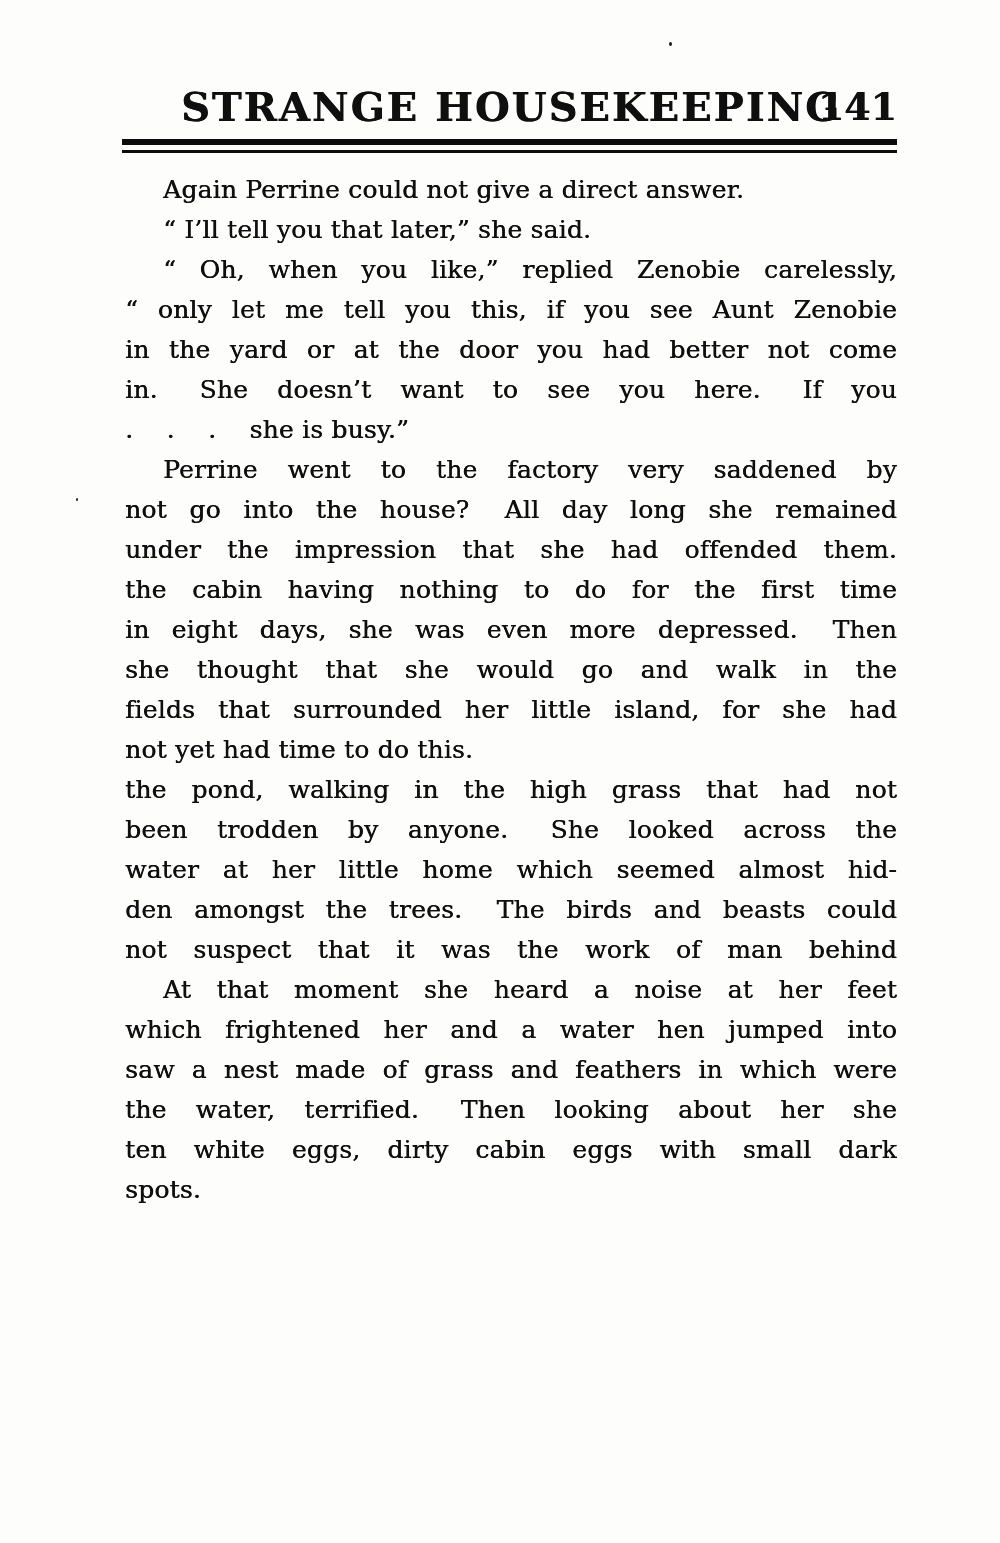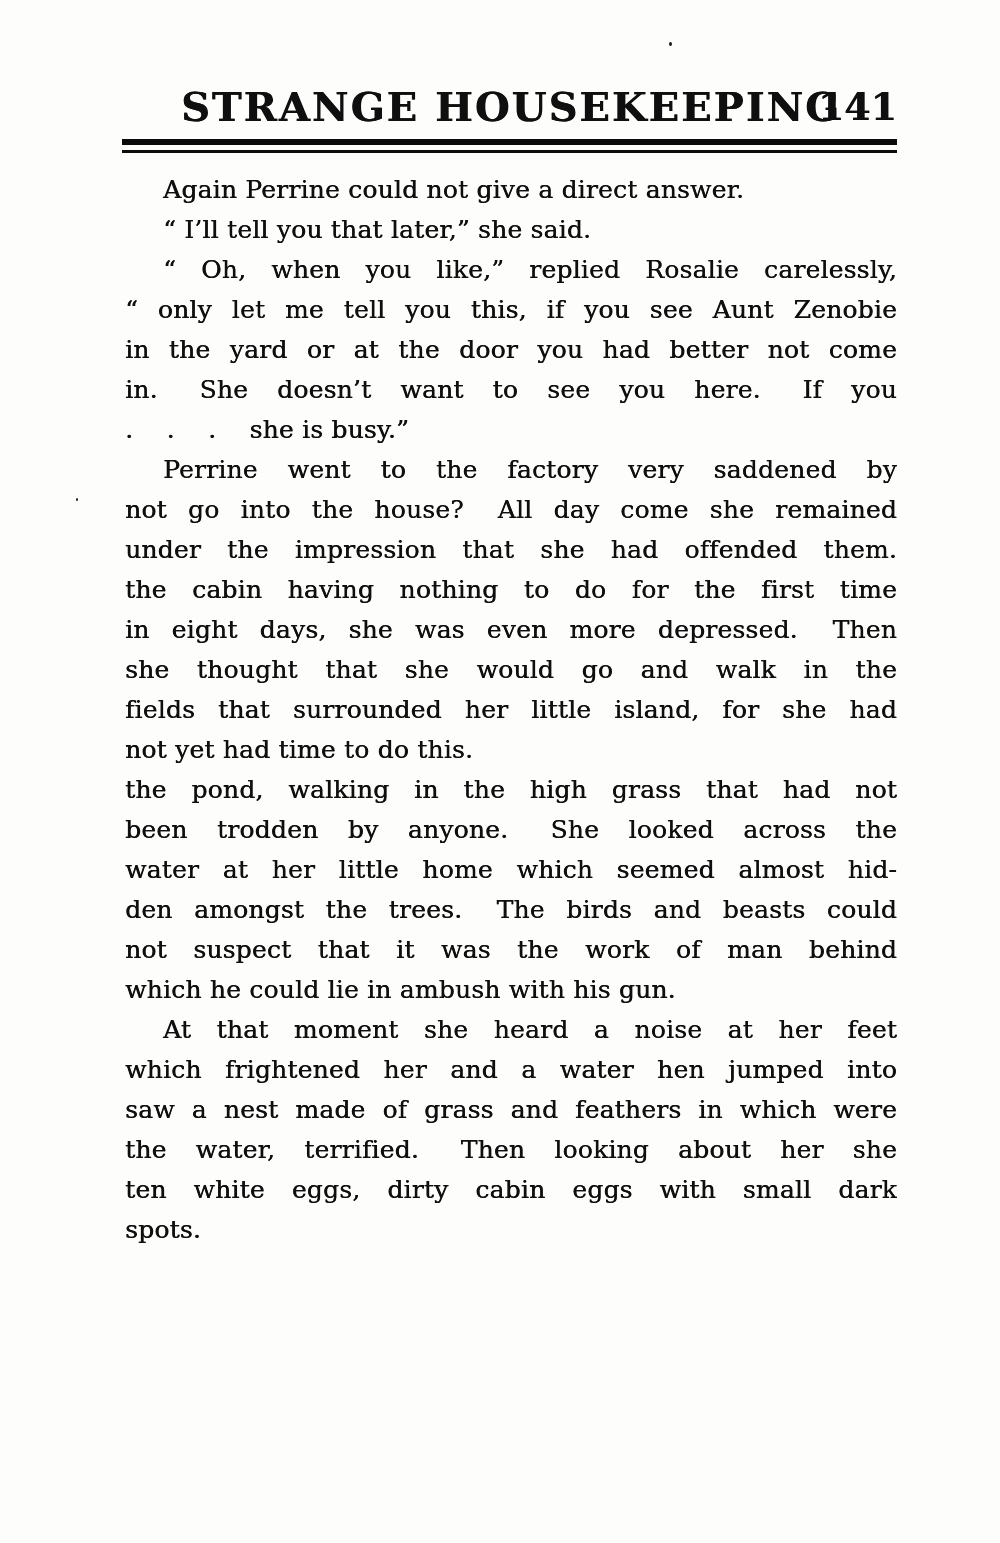--- a/index.html
+++ b/index.html
@@ -100,43 +100,42 @@
   <div class="rule"></div>
 
   <div class="body-text" id="body-text">
       <div class="para">
         <div class="line first last">Again Perrine could not give a direct answer.</div>
       </div>
       <div class="para">
         <div class="line first last">“ I’ll tell you that later,” she said.</div>
       </div>
       <div class="para">
-        <div class="line first">“ Oh, when you like,” replied Rosalie carelessly,</div>
+        <div class="line first">“ Oh, when you like,” replied Zenobie carelessly,</div>
         <div class="line">“ only let me tell you this, if you see Aunt Zenobie</div>
         <div class="line">in the yard or at the door you had better not come</div>
         <div class="line">in.  She doesn’t want to see you here.  If you</div>
         <div class="line last">.  .  .  she is busy.”</div>
       </div>
       <div class="para">
         <div class="line first">Perrine went to the factory very saddened by</div>
-        <div class="line">not go into the house?  All day come she remained</div>
+        <div class="line">not go into the house?  All day long she remained</div>
         <div class="line">under the impression that she had offended them.</div>
         <div class="line">the cabin having nothing to do for the first time</div>
         <div class="line">in eight days, she was even more depressed.  Then</div>
         <div class="line">she thought that she would go and walk in the</div>
         <div class="line">fields that surrounded her little island, for she had</div>
         <div class="line last">not yet had time to do this.</div>
       </div>
       <div class="para">
         <div class="line">the pond, walking in the high grass that had not</div>
         <div class="line">been trodden by anyone.  She looked across the</div>
         <div class="line">water at her little home which seemed almost hid-</div>
         <div class="line">den amongst the trees.  The birds and beasts could</div>
         <div class="line">not suspect that it was the work of man behind</div>
-        <div class="line last">which he could lie in ambush with his gun.</div>
       </div>
       <div class="para">
         <div class="line first">At that moment she heard a noise at her feet</div>
         <div class="line">which frightened her and a water hen jumped into</div>
         <div class="line">saw a nest made of grass and feathers in which were</div>
         <div class="line">the water, terrified.  Then looking about her she</div>
         <div class="line">ten white eggs, dirty cabin eggs with small dark</div>
         <div class="line last">spots.</div>
       </div>
     </div>

